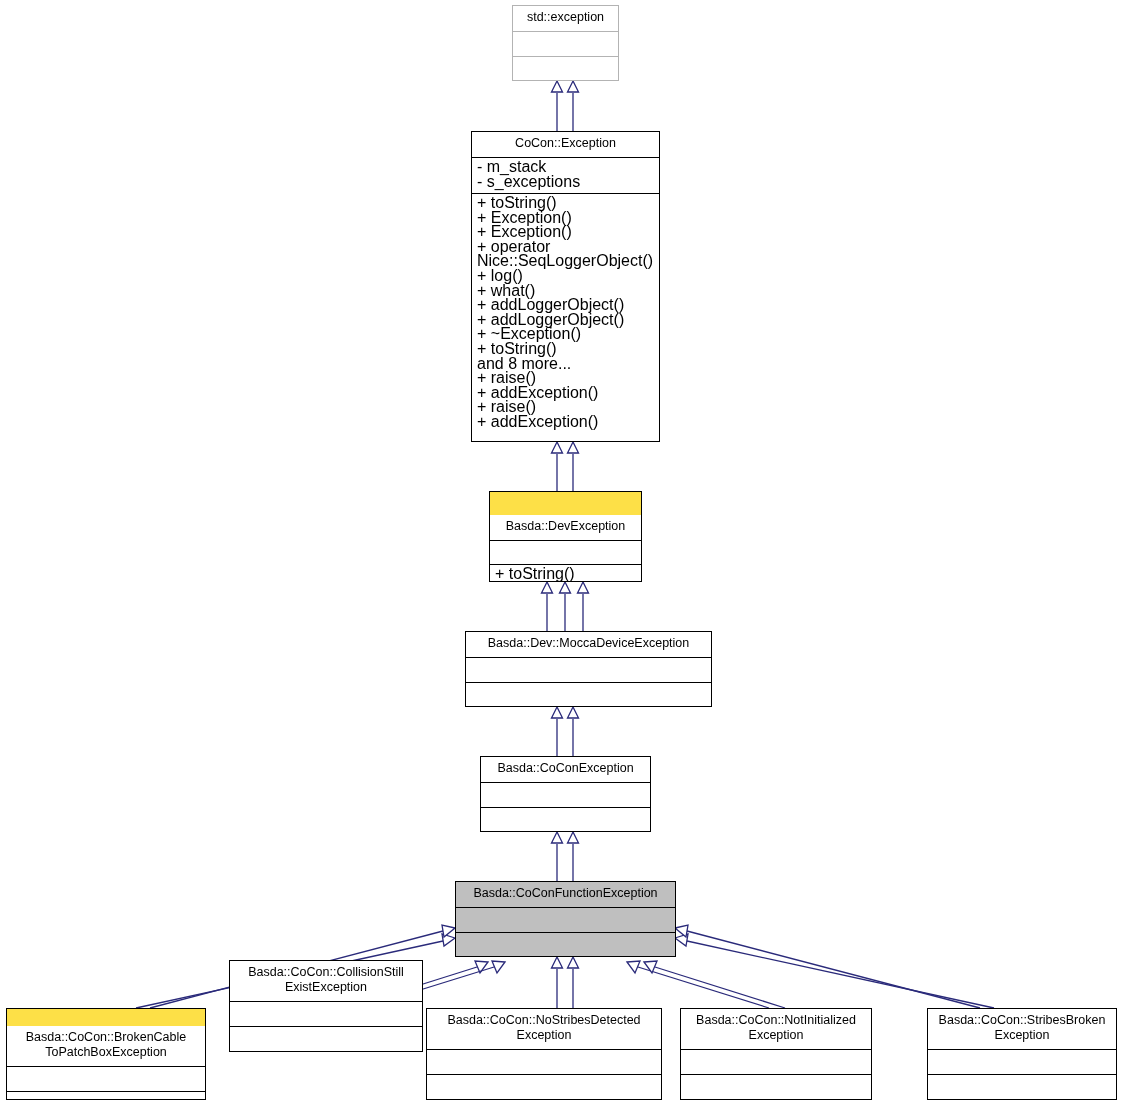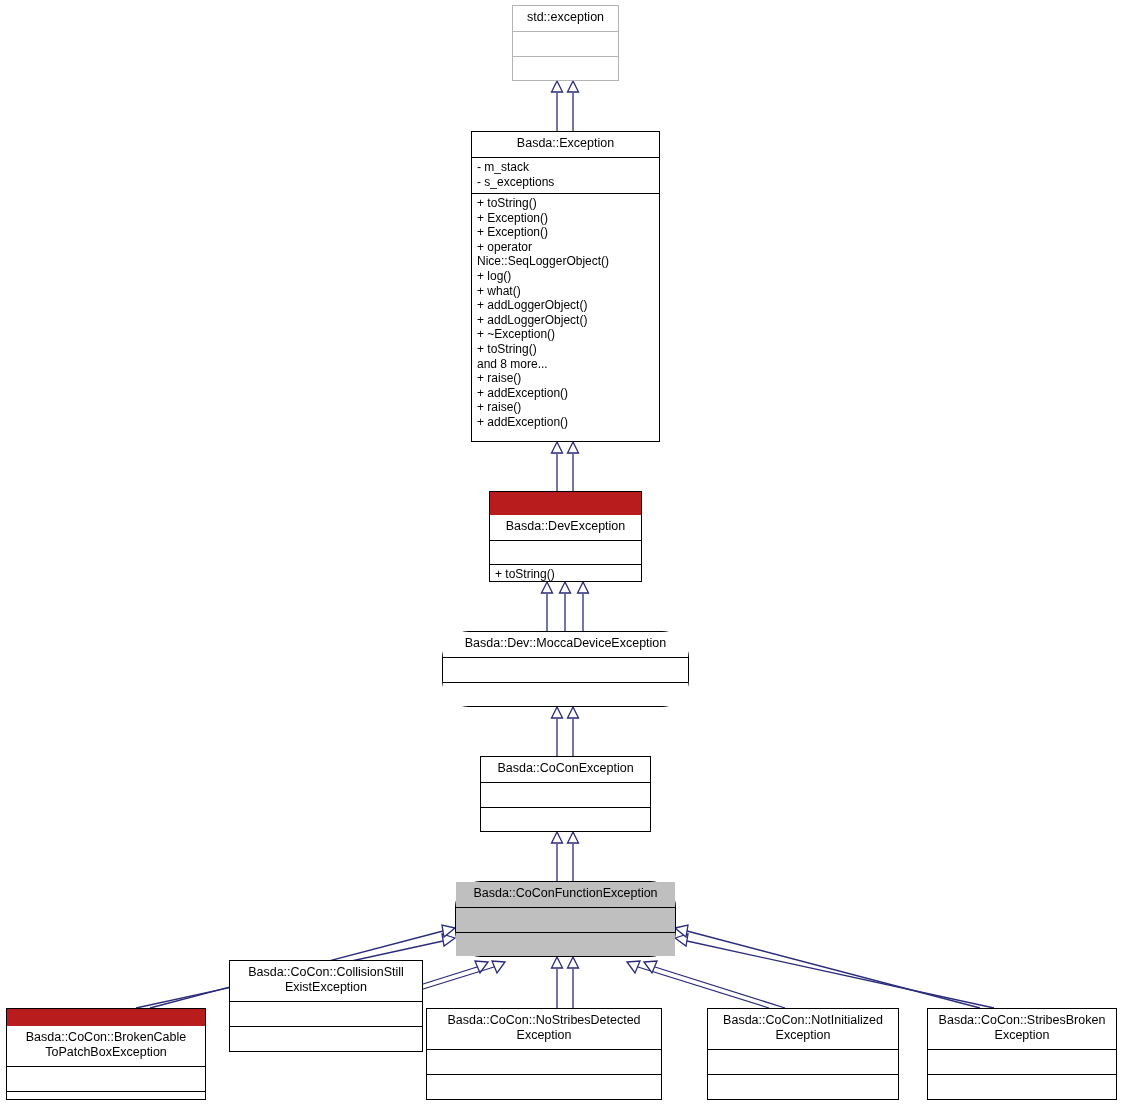--- a/index.html
+++ b/index.html
@@ -16,21 +16,21 @@
   }
   #diagram {
     position: absolute;
     left: 0; top: 0;
     width: 1139px;
     height: 1104px;
   }
   .uml-box {
     position: absolute;
     box-sizing: border-box;
-    background: #b91c1c;
+    background: #fde047;
     border: 1px solid #000000;
     display: flex;
     flex-direction: column;
   }
   .uml-box.external {
     border: 1px solid #b3b3b3;
   }
   .uml-box.highlight {
     background: #bfbfbf;
     border: 1px solid #000000;
@@ -46,21 +46,21 @@
   .sect.title {
     text-align: center;
     font-size: 12.5px;
     color: #000000;
     line-height: 14.6px;
     padding: 4px 3px 4px 3px;
     white-space: normal;
   }
   .sect.attrs, .sect.ops {
     border-top: 1px solid #000000;
-    font-size: 12px;
+    font-size: 16px;
     color: #000000;
     line-height: 14.6px;
     padding: 2px 5px 3px 5px;
     text-align: left;
   }
   .uml-box.external .sect.attrs,
   .uml-box.external .sect.ops {
     border-top: 1px solid #b3b3b3;
   }
   .sect .line {
@@ -162,21 +162,21 @@
     </g>
   </svg>
 
   <div class="uml-box external" style="left:512px; top:5px; width:107px; height:76px;">
     <div class="sect title" style="height:25px;">std::exception</div>
     <div class="sect attrs" style="height:25px;"></div>
     <div class="sect ops" style="flex:1;"></div>
   </div>
 
   <div class="uml-box" style="left:471px; top:131px; width:189px; height:311px;">
-    <div class="sect title" style="height:25px;">Basda::Exception</div>
+    <div class="sect title" style="height:25px;">CoCon::Exception</div>
     <div class="sect attrs" style="height:36px;">
         <div class="line">- m_stack</div>
         <div class="line">- s_exceptions</div>
       </div>
     <div class="sect ops" style="flex:1;">
         <div class="line">+ toString()</div>
         <div class="line">+ Exception()</div>
         <div class="line">+ Exception()</div>
         <div class="line wrapline">+ operator Nice::SeqLoggerObject()</div>
         <div class="line">+ log()</div>
@@ -195,33 +195,33 @@
 
   <div class="uml-box" style="left:489px; top:491px; width:153px; height:91px;">
     <div class="sect title" style="height:25px;margin-top:23px;">Basda::DevException</div>
     <div class="sect attrs" style="height:24px;"></div>
     <div class="sect ops" style="flex:1;">
         <div class="line">+ toString()</div>
         <div class="line">+ toString()</div>
       </div>
   </div>
 
-  <div class="uml-box" style="left:442px; top:631px; width:247px; height:76px;border-radius:27px;">
+  <div class="uml-box" style="left:465px; top:631px; width:247px; height:76px;">
     <div class="sect title" style="height:25px;">Basda::Dev::MoccaDeviceException</div>
     <div class="sect attrs" style="height:25px;"></div>
     <div class="sect ops" style="flex:1;"></div>
   </div>
 
   <div class="uml-box" style="left:480px; top:756px; width:171px; height:76px;">
     <div class="sect title" style="height:25px;">Basda::CoConException</div>
     <div class="sect attrs" style="height:25px;"></div>
     <div class="sect ops" style="flex:1;"></div>
   </div>
 
-  <div class="uml-box highlight" style="left:455px; top:881px; width:221px; height:76px;border-radius:26px;">
+  <div class="uml-box highlight" style="left:455px; top:881px; width:221px; height:76px;">
     <div class="sect title" style="height:25px;">Basda::CoConFunctionException</div>
     <div class="sect attrs" style="height:25px;"></div>
     <div class="sect ops" style="flex:1;"></div>
   </div>
 
   <div class="uml-box" style="left:6px; top:1008px; width:200px; height:92px;">
     <div class="sect title" style="height:40px;margin-top:17px;">
         <div class="line">Basda::CoCon::BrokenCable</div>
         <div class="line">ToPatchBoxException</div>
       </div>
@@ -240,21 +240,21 @@
 
   <div class="uml-box" style="left:426px; top:1008px; width:236px; height:92px;">
     <div class="sect title" style="height:40px;">
         <div class="line">Basda::CoCon::NoStribesDetected</div>
         <div class="line">Exception</div>
       </div>
     <div class="sect attrs" style="height:25px;"></div>
     <div class="sect ops" style="flex:1;"></div>
   </div>
 
-  <div class="uml-box" style="left:707px; top:1008px; width:192px; height:92px;">
+  <div class="uml-box" style="left:680px; top:1008px; width:192px; height:92px;">
     <div class="sect title" style="height:40px;">
         <div class="line">Basda::CoCon::NotInitialized</div>
         <div class="line">Exception</div>
       </div>
     <div class="sect attrs" style="height:25px;"></div>
     <div class="sect ops" style="flex:1;"></div>
   </div>
 
   <div class="uml-box" style="left:927px; top:1008px; width:190px; height:92px;">
     <div class="sect title" style="height:40px;">

